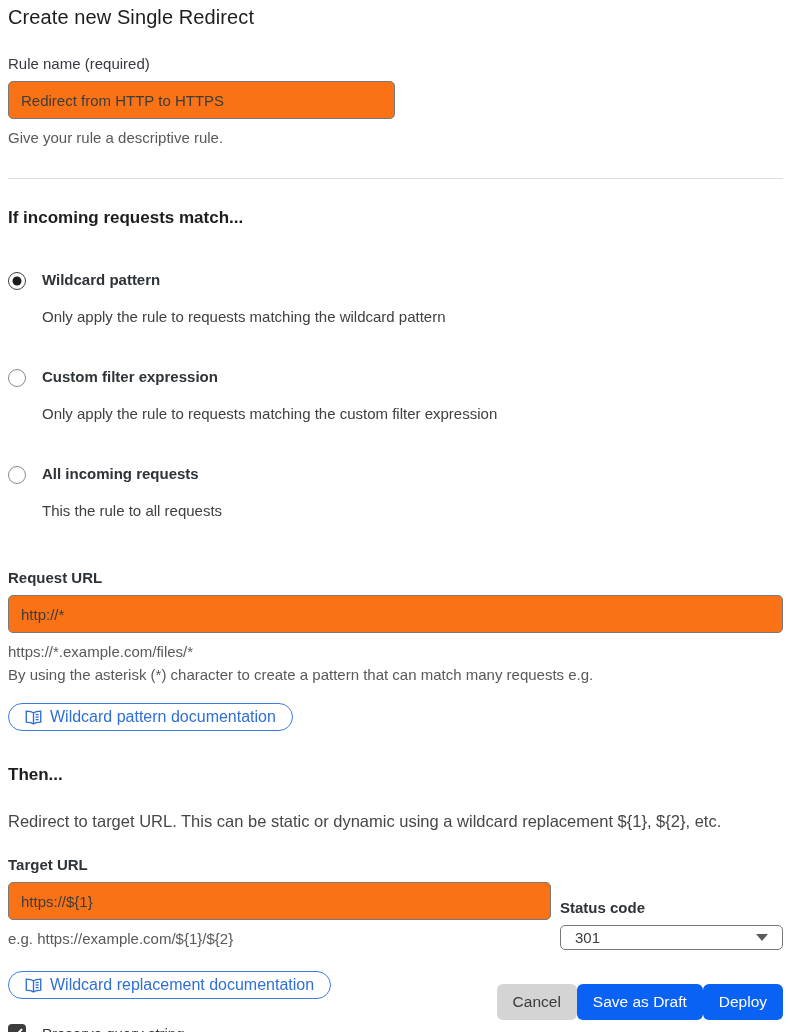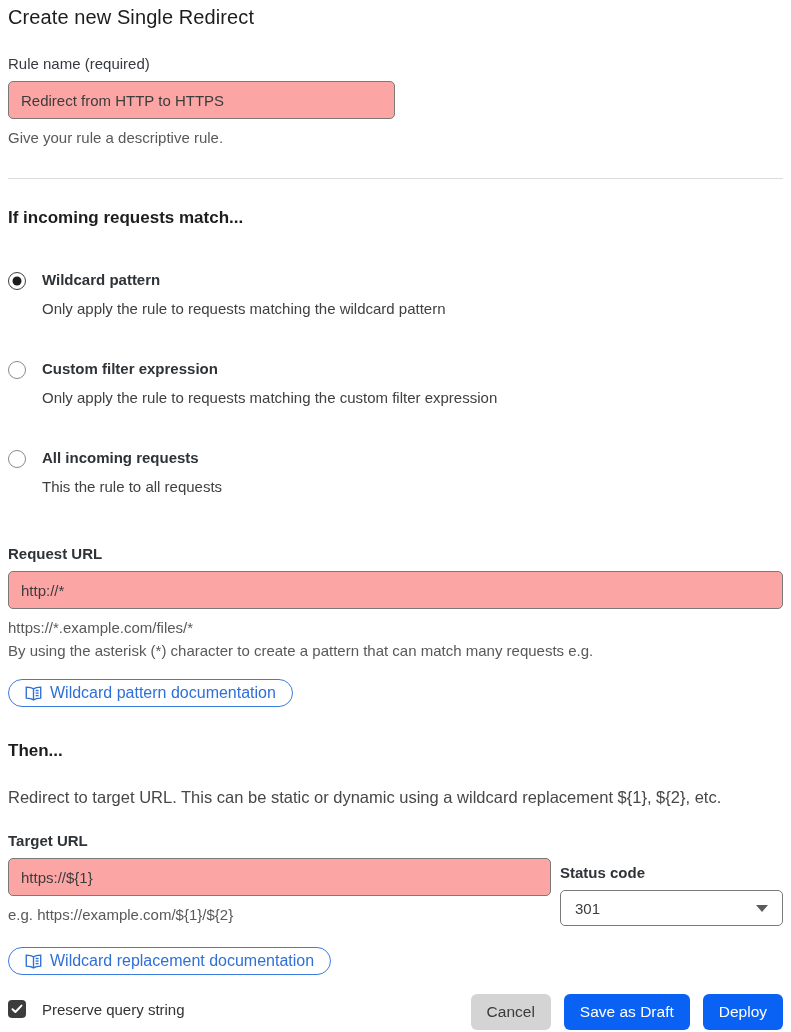--- a/index.html
+++ b/index.html
@@ -13,21 +13,21 @@
   }
   .page-title { font-size: 20px; font-weight: 400; color: #1d1d1d; letter-spacing: .1px; }
 
   .field-label { font-size: 15px; color: #36393f; margin-top: 26px; }
   .field-label.bold { font-weight: 700; color: #2e3338; }
 
   .text-input {
     margin-top: 9px; height: 38px; width: 387px;
     border: 1px solid #797979; border-radius: 5px;
     padding: 0 12px; font-size: 15px; color: #3c3c3c;
-    font-family: inherit; background: #fca5a5; display: block; outline: none;
+    font-family: inherit; background: #f97316; display: block; outline: none;
   }
   .text-input.full { width: 100%; }
 
   .helper { font-size: 15px; color: #595959; margin-top: 7px; line-height: 23px; }
 
   .divider { border: none; border-top: 1px solid #dcdcdc; margin-top: 29px; }
 
   .section-heading { font-size: 17px; font-weight: 700; color: #1d1d1d; margin-top: 29px; }
 
   .radio-option { display: flex; gap: 16px; margin-top: 43px; align-items: flex-start; }
@@ -37,59 +37,59 @@
     cursor: pointer;
   }
   .radio.checked { border-color: #3f3f3f; }
   .radio.checked::after {
     content: ""; position: absolute; left: 50%; top: 50%;
     width: 9px; height: 9px; border-radius: 50%; background: #1c1c1c;
     transform: translate(-50%, -50%);
   }
   .radio-texts { flex: 1; }
   .radio-title { font-size: 15px; font-weight: 700; color: #2e3338; }
-  .radio-desc { font-size: 15px; color: #404040; margin-top: 12px; }
+  .radio-desc { font-size: 15px; color: #404040; margin-top: 20px; }
 
   .doc-btn {
     margin-top: 17px; display: inline-flex; align-items: center; gap: 8px;
     height: 28px; padding: 0 16px; background: #fff;
     border: 1px solid #3b7ce0; border-radius: 14px;
     color: #2f6fd8; font-size: 16px; font-family: inherit; cursor: pointer;
   }
   .doc-btn svg { display: block; }
 
   .then-paragraph { font-size: 16.5px; color: #474747; margin-top: 27px; }
 
   .row { display: flex; gap: 9px; align-items: flex-end; }
   .col-target { width: 543px; }
   .col-status { flex: 1; }
 
   .select-box {
-    margin-top: 9px; height: 36px; width: 100%;
+    margin-top: 9px; height: 25px; width: 100%;
     border: 1px solid #797979; border-radius: 5px;
     padding: 0 14px; font-size: 15px; color: #3c3c3c;
     display: flex; align-items: center; justify-content: space-between;
     background: #fff; cursor: pointer;
   }
   .caret-down {
     width: 0; height: 0;
     border-left: 6px solid transparent; border-right: 6px solid transparent;
     border-top: 7px solid #5b5b5b;
   }
 
   .checkbox-row { display: flex; align-items: center; gap: 16px; margin-top: 25px; }
   .checkbox {
     width: 18px; height: 18px; border-radius: 4px; background: #3c3c3c;
     display: flex; align-items: center; justify-content: center; cursor: pointer;
   }
   .checkbox svg { display: none; }
   .checkbox.checked svg { display: block; }
   .checkbox-label { font-size: 15px; color: #333333; }
 
-  .footer { position: absolute; right: 8px; bottom: 2px; display: flex; gap: 13px; }
+  .footer { position: absolute; right: 8px; bottom: 12px; display: flex; }
   .btn {
     height: 36px; padding: 0 16px; border: none; border-radius: 6px;
     font-size: 15.5px; font-family: inherit; cursor: pointer;
   }
   .btn-secondary { background: #d4d4d4; color: #3a3a3a; }
   .btn-primary { background: #0a62f5; color: #ffffff; }
 </style>
 </head>
 <body>
 

